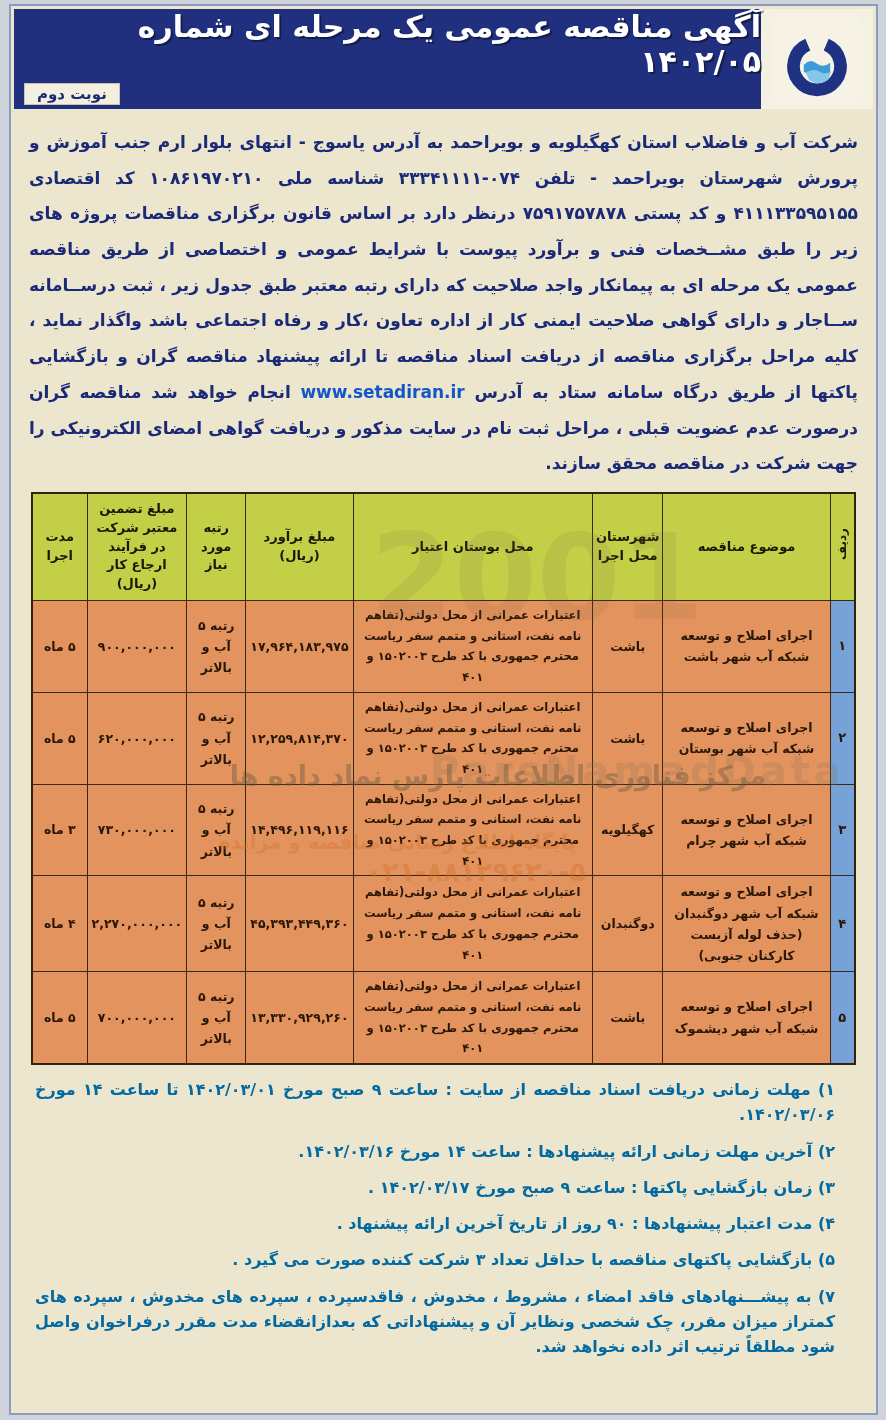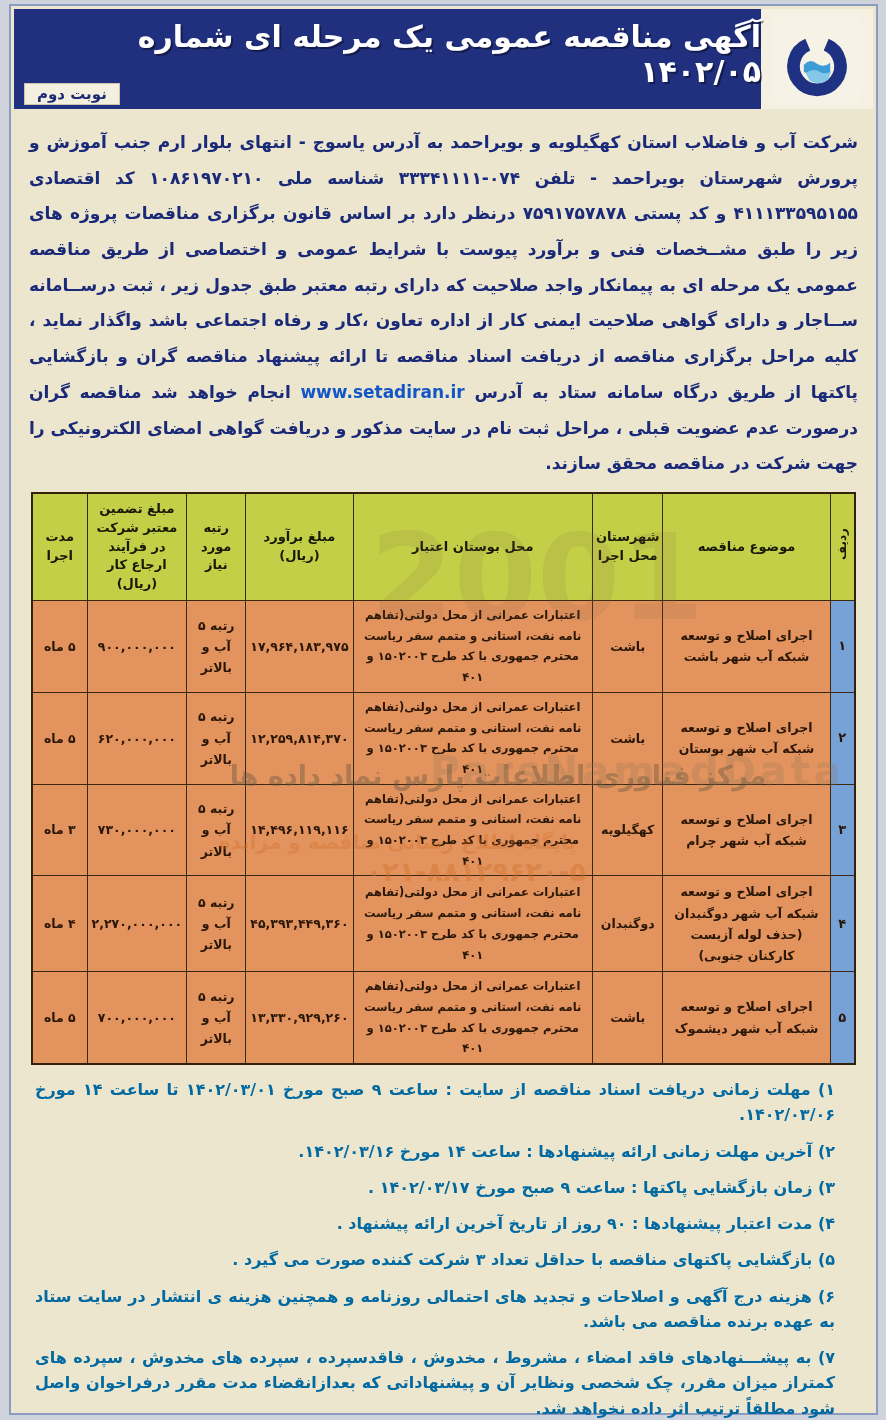--- a/index.html
+++ b/index.html
@@ -2,21 +2,21 @@
 <html lang="fa" dir="rtl"><head>
 <meta charset="utf-8">
 <style>
   html,body{margin:0;padding:0;background:#d8dce3;font-family:"DejaVu Sans",sans-serif;}
   .page{position:relative;width:886px;height:1420px;background:#cfd4dc;overflow:hidden;}
   .doc{position:absolute;top:4px;left:9px;right:8px;bottom:5px;background:#ece6ce;
        border:2px solid #8b9cc0;direction:rtl;}
   
   .header{display:flex;height:100px;margin:3px 3px 0 3px;}
   .logo-box{width:112px;background:#f4f1e3;display:flex;align-items:center;justify-content:center;}
-  .band{flex:1;background:#20307f;position:relative;display:flex;align-items:center;justify-content:center;}
+  .band{flex:1;background:#20307f;position:relative;display:flex;justify-content:center;}
   .title{color:#ffffff;font-size:30px;font-weight:bold;letter-spacing:0px;
          text-shadow:2px 2px 0 rgba(0,0,0,.4);padding-bottom:10px;}
   .badge{position:absolute;left:10px;bottom:4px;background:#f3f0e0;color:#1c2b74;
          font-size:15px;font-weight:bold;padding:1px 12px;border:1px solid #c9c4ae;}
   
   .intro{padding:16px 18px 6px 18px;color:#1b2a78;font-weight:bold;font-size:17px;
          line-height:2.1;text-align:justify;}
   .intro .link{color:#1356c8;}
   
   .tbl{width:calc(100% - 40px);margin:4px 20px 0 20px;border-collapse:collapse;
@@ -147,21 +147,20 @@
         </tr>
       </tbody>
     </table>
 
     <div class="notes">
       <div class="note">۱) مهلت زمانی دریافت اسناد مناقصه از سایت : ساعت ۹ صبح مورخ ۱۴۰۲/۰۳/۰۱ تا ساعت ۱۴ مورخ ۱۴۰۲/۰۳/۰۶.</div>
       <div class="note">۲) آخرین مهلت زمانی ارائه پیشنهادها : ساعت ۱۴ مورخ ۱۴۰۲/۰۳/۱۶.</div>
       <div class="note">۳) زمان بازگشایی پاکتها : ساعت ۹ صبح مورخ ۱۴۰۲/۰۳/۱۷ .</div>
       <div class="note">۴) مدت اعتبار پیشنهادها : ۹۰ روز از تاریخ آخرین ارائه پیشنهاد .</div>
       <div class="note">۵) بازگشایی پاکتهای مناقصه با حداقل تعداد ۳ شرکت کننده صورت می گیرد .</div>
-      <div class="note">۶) هزینه درج آگهی و اصلاحات و تجدید های احتمالی روزنامه و همچنین هزینه ی انتشار در سایت ستاد به عهده برنده مناقصه می باشد.</div>
       <div class="note">۷) به پیشـــنهادهای فاقد امضاء ، مشروط ، مخدوش ، فاقدسپرده ، سپرده های مخدوش ، سپرده های کمتراز میزان مقرر، چک شخصی ونظایر آن و پیشنهاداتی که بعدازانقضاء مدت مقرر درفراخوان واصل شود مطلقاً ترتیب اثر داده نخواهد شد.</div>
 
     </div>
 
   </div>
 
   <div class="wm wm-digits">2001</div>
   <div class="wm wm-latin">ParsNamadData</div>
   <div class="wm wm-gray">مرکز فناوری اطلاعات پارس نماد داده ها</div>
   <div class="wm wm-site">پایگاه اطلاع رسانی مناقصه و مزایده</div>

